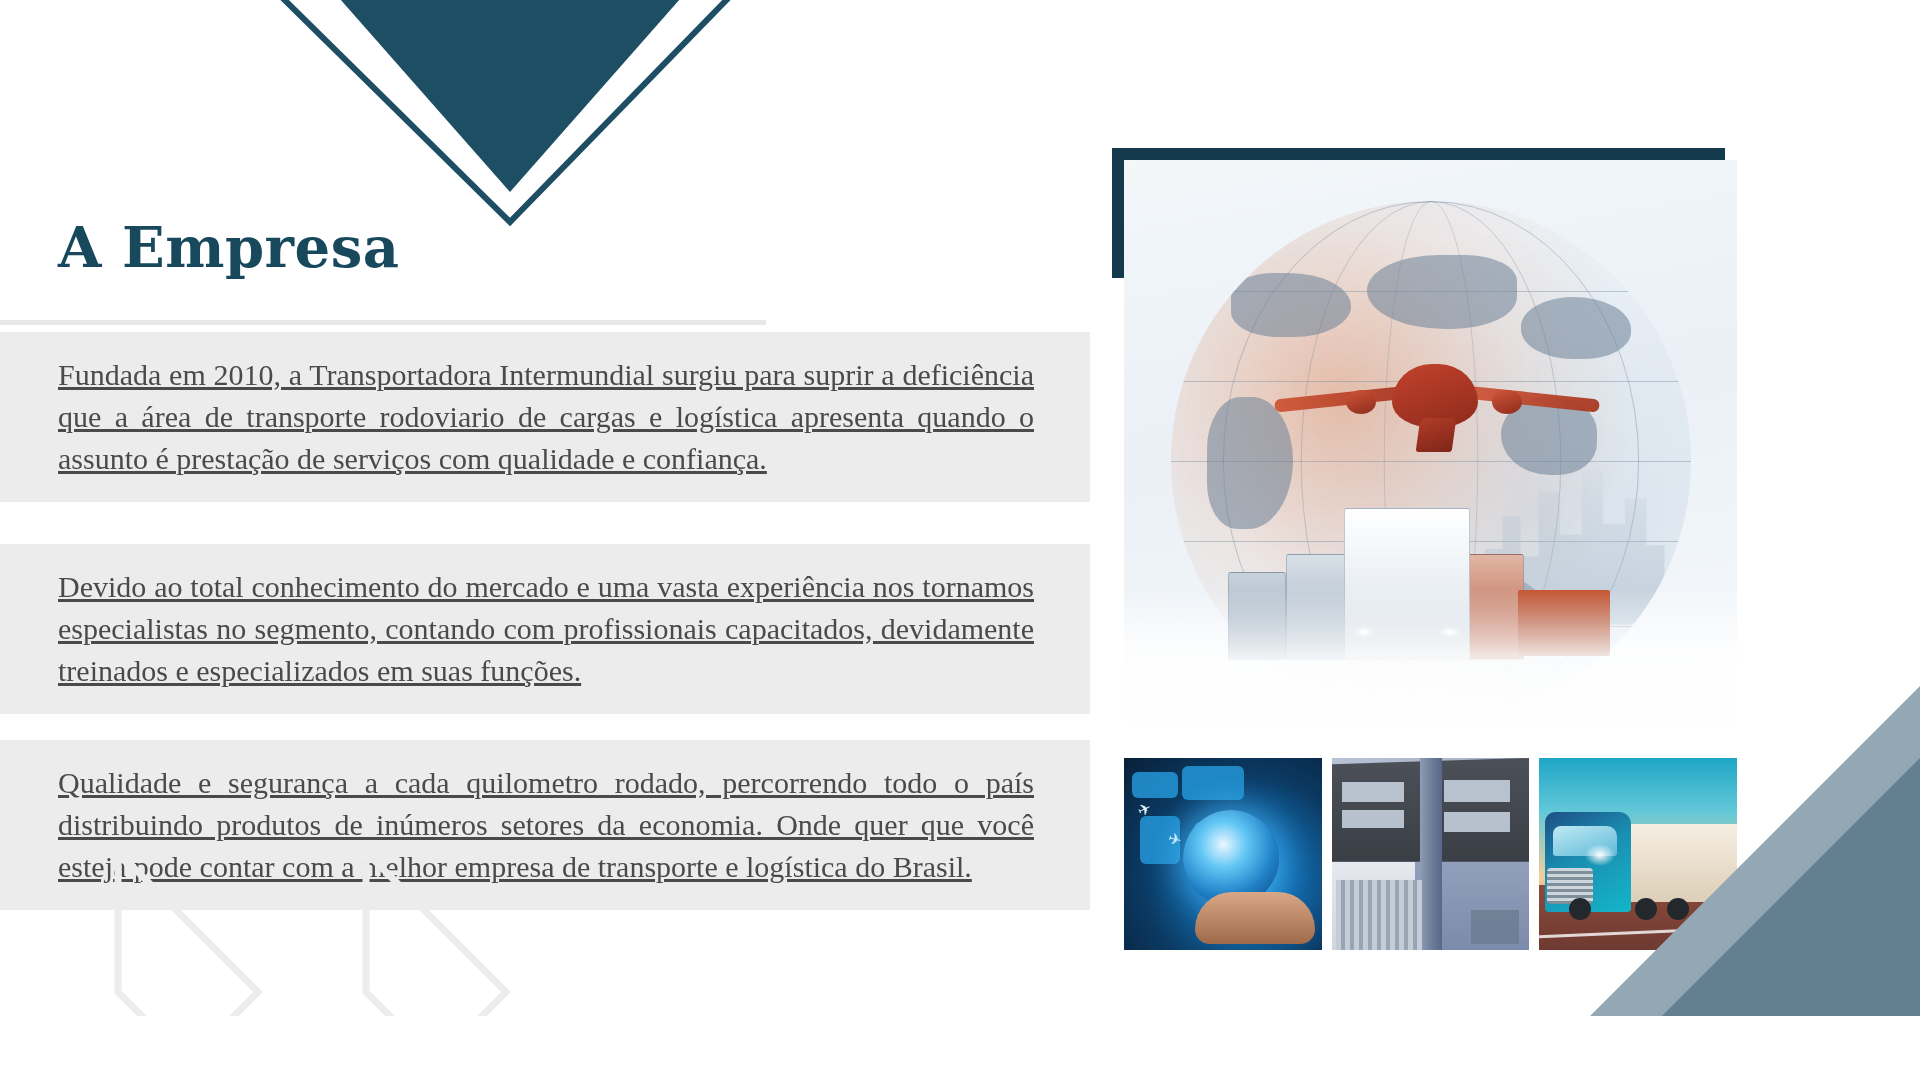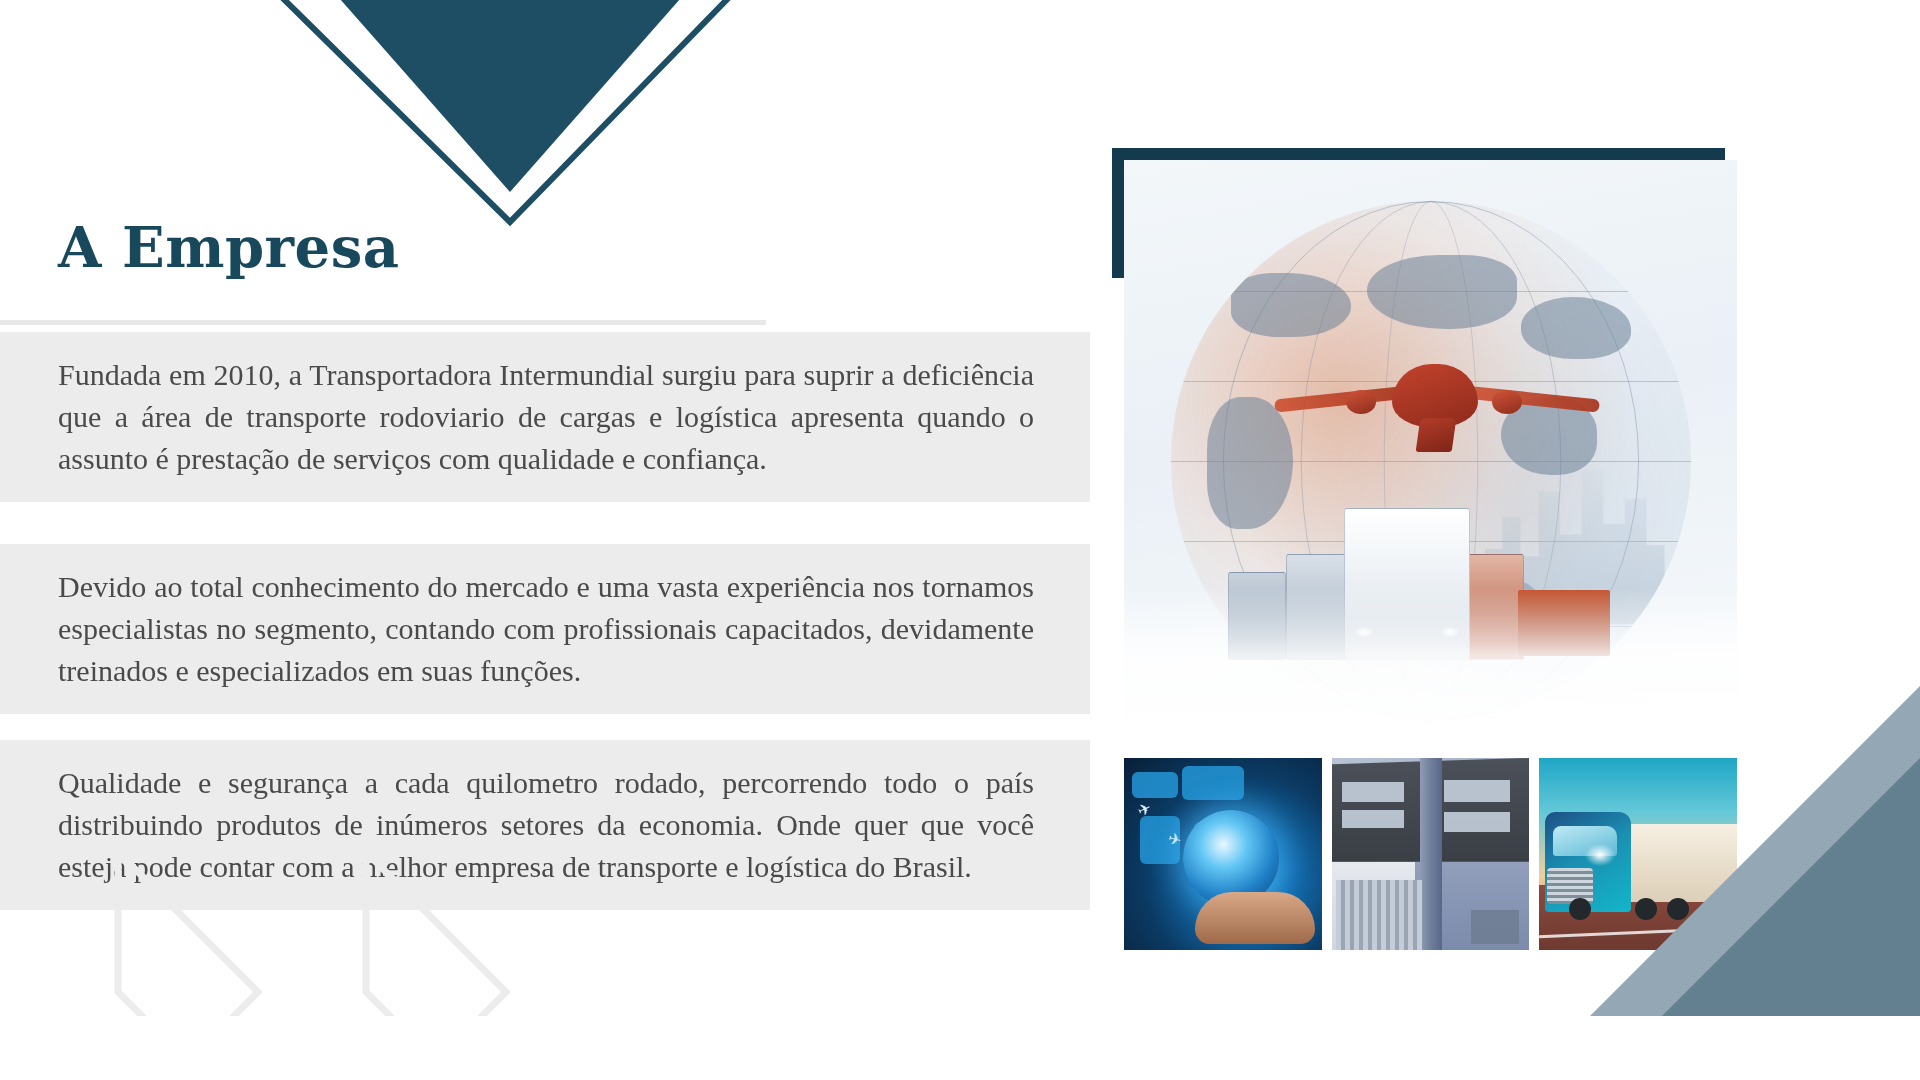--- a/index.html
+++ b/index.html
@@ -60,21 +60,21 @@
   }
   .para-block p {
     margin: 0;
     font-family: "Liberation Serif", "DejaVu Serif", serif;
     font-size: 30px;
     line-height: 42px;
     color: #4a4a4a;
     text-align: justify;
     text-justify: inter-word;
   }
-  .para-block p.flow { text-align: justify; }
+  .para-block p.flow { text-align: justify; text-decoration: underline; }
 
   #para-0 { top: 332px; }
   #para-1 { top: 544px; }
   #para-2 { top: 740px; }
 
   
   .hero-frame {
     position: absolute;
     left: 1112px;
     top: 148px;

